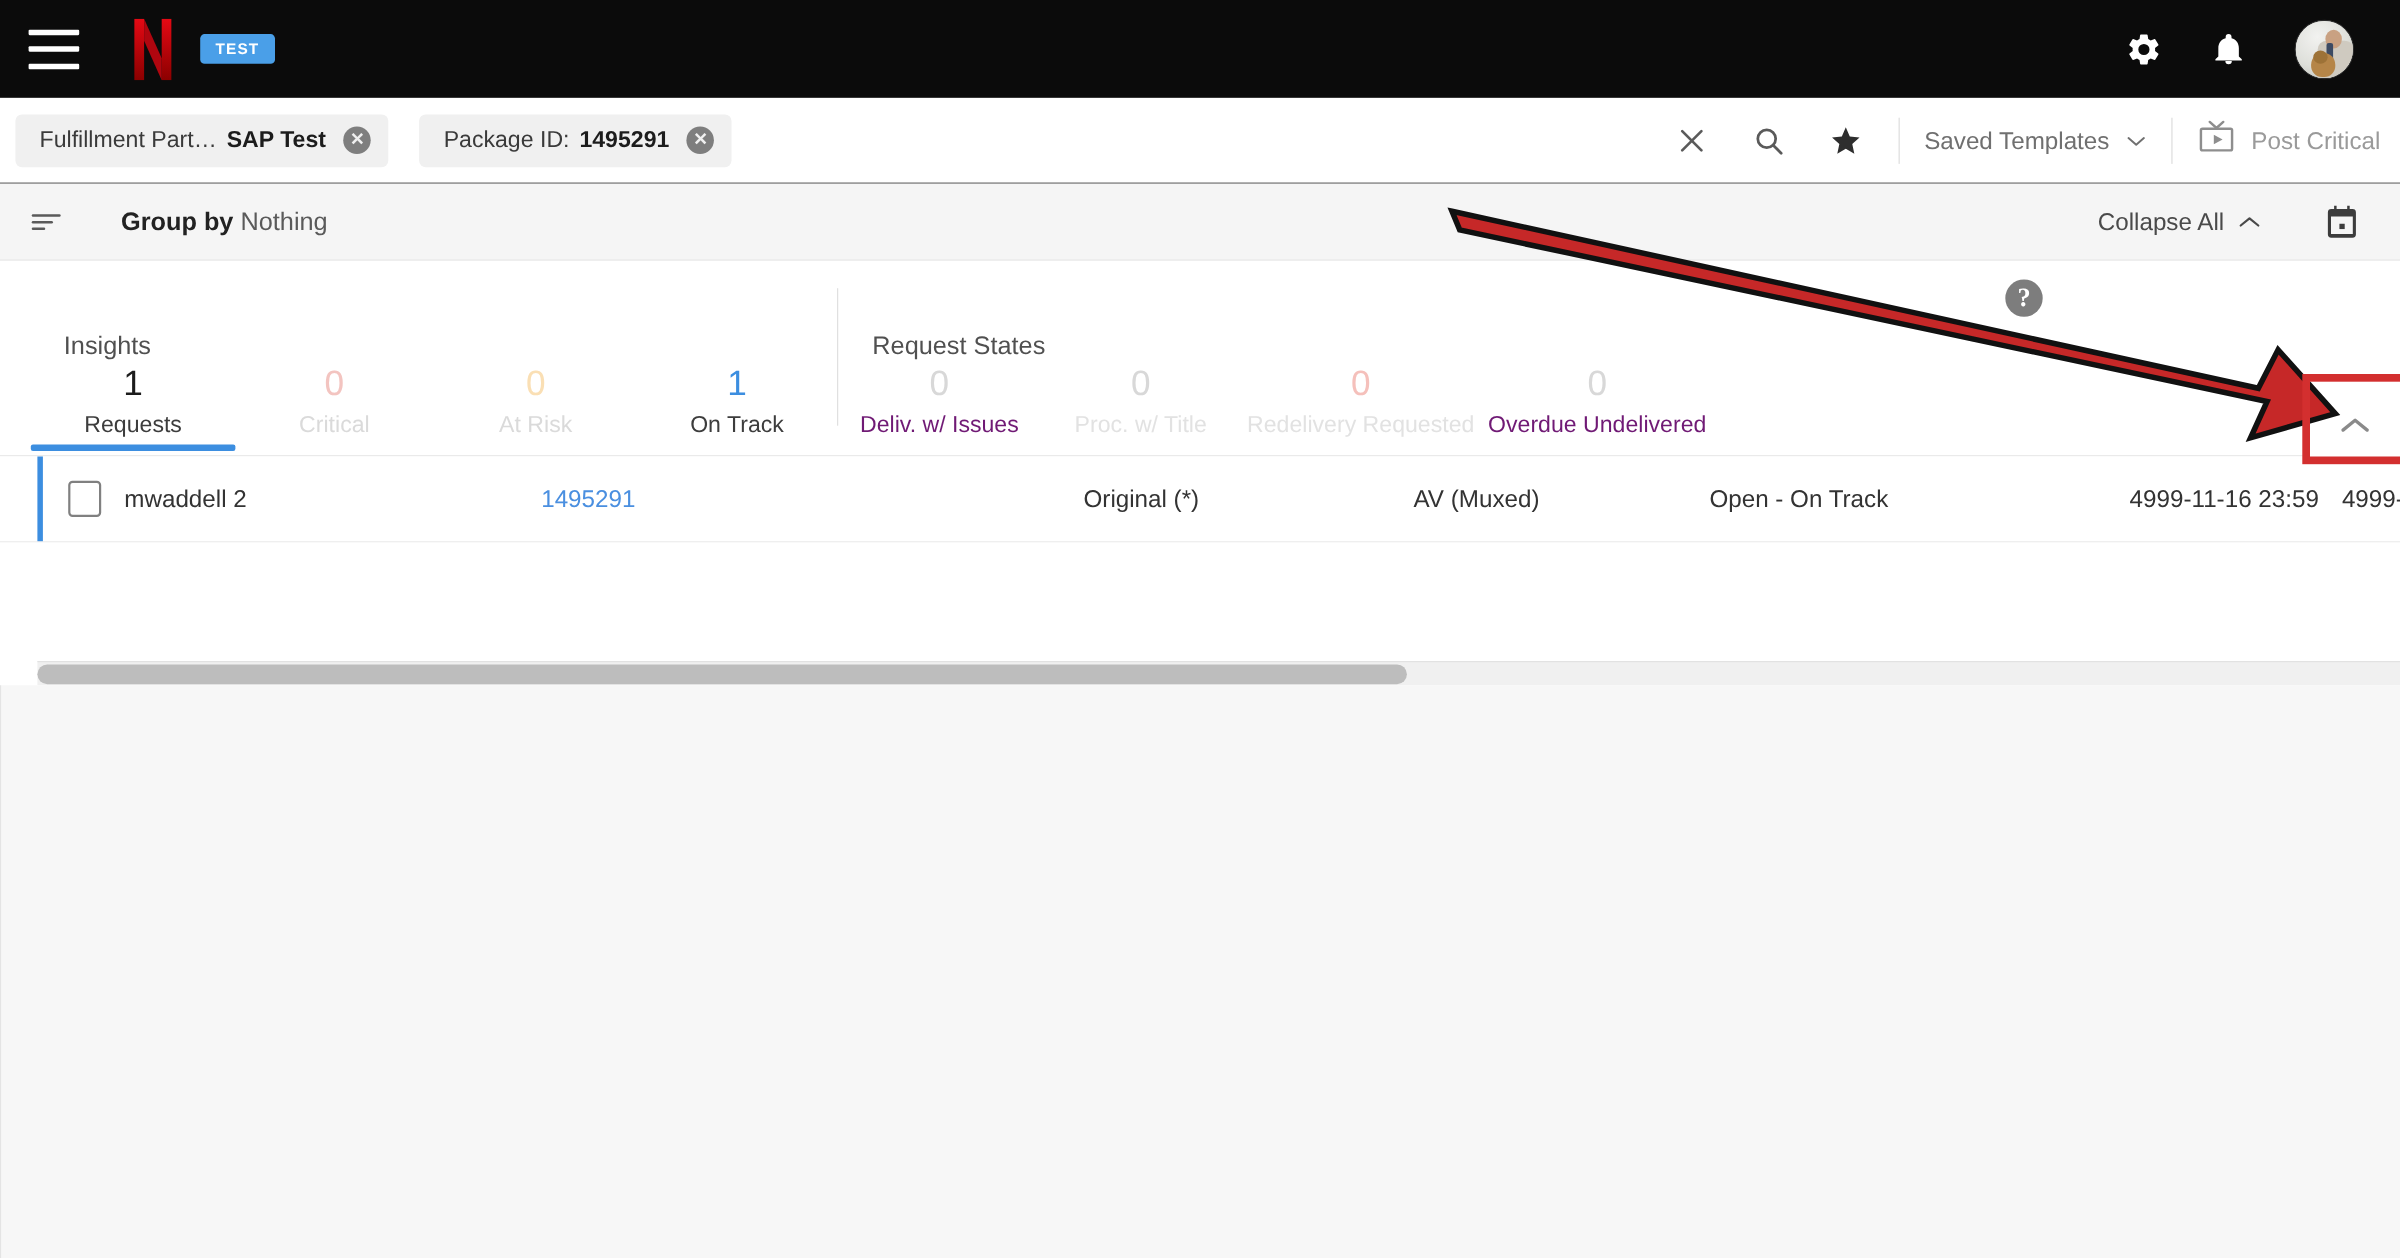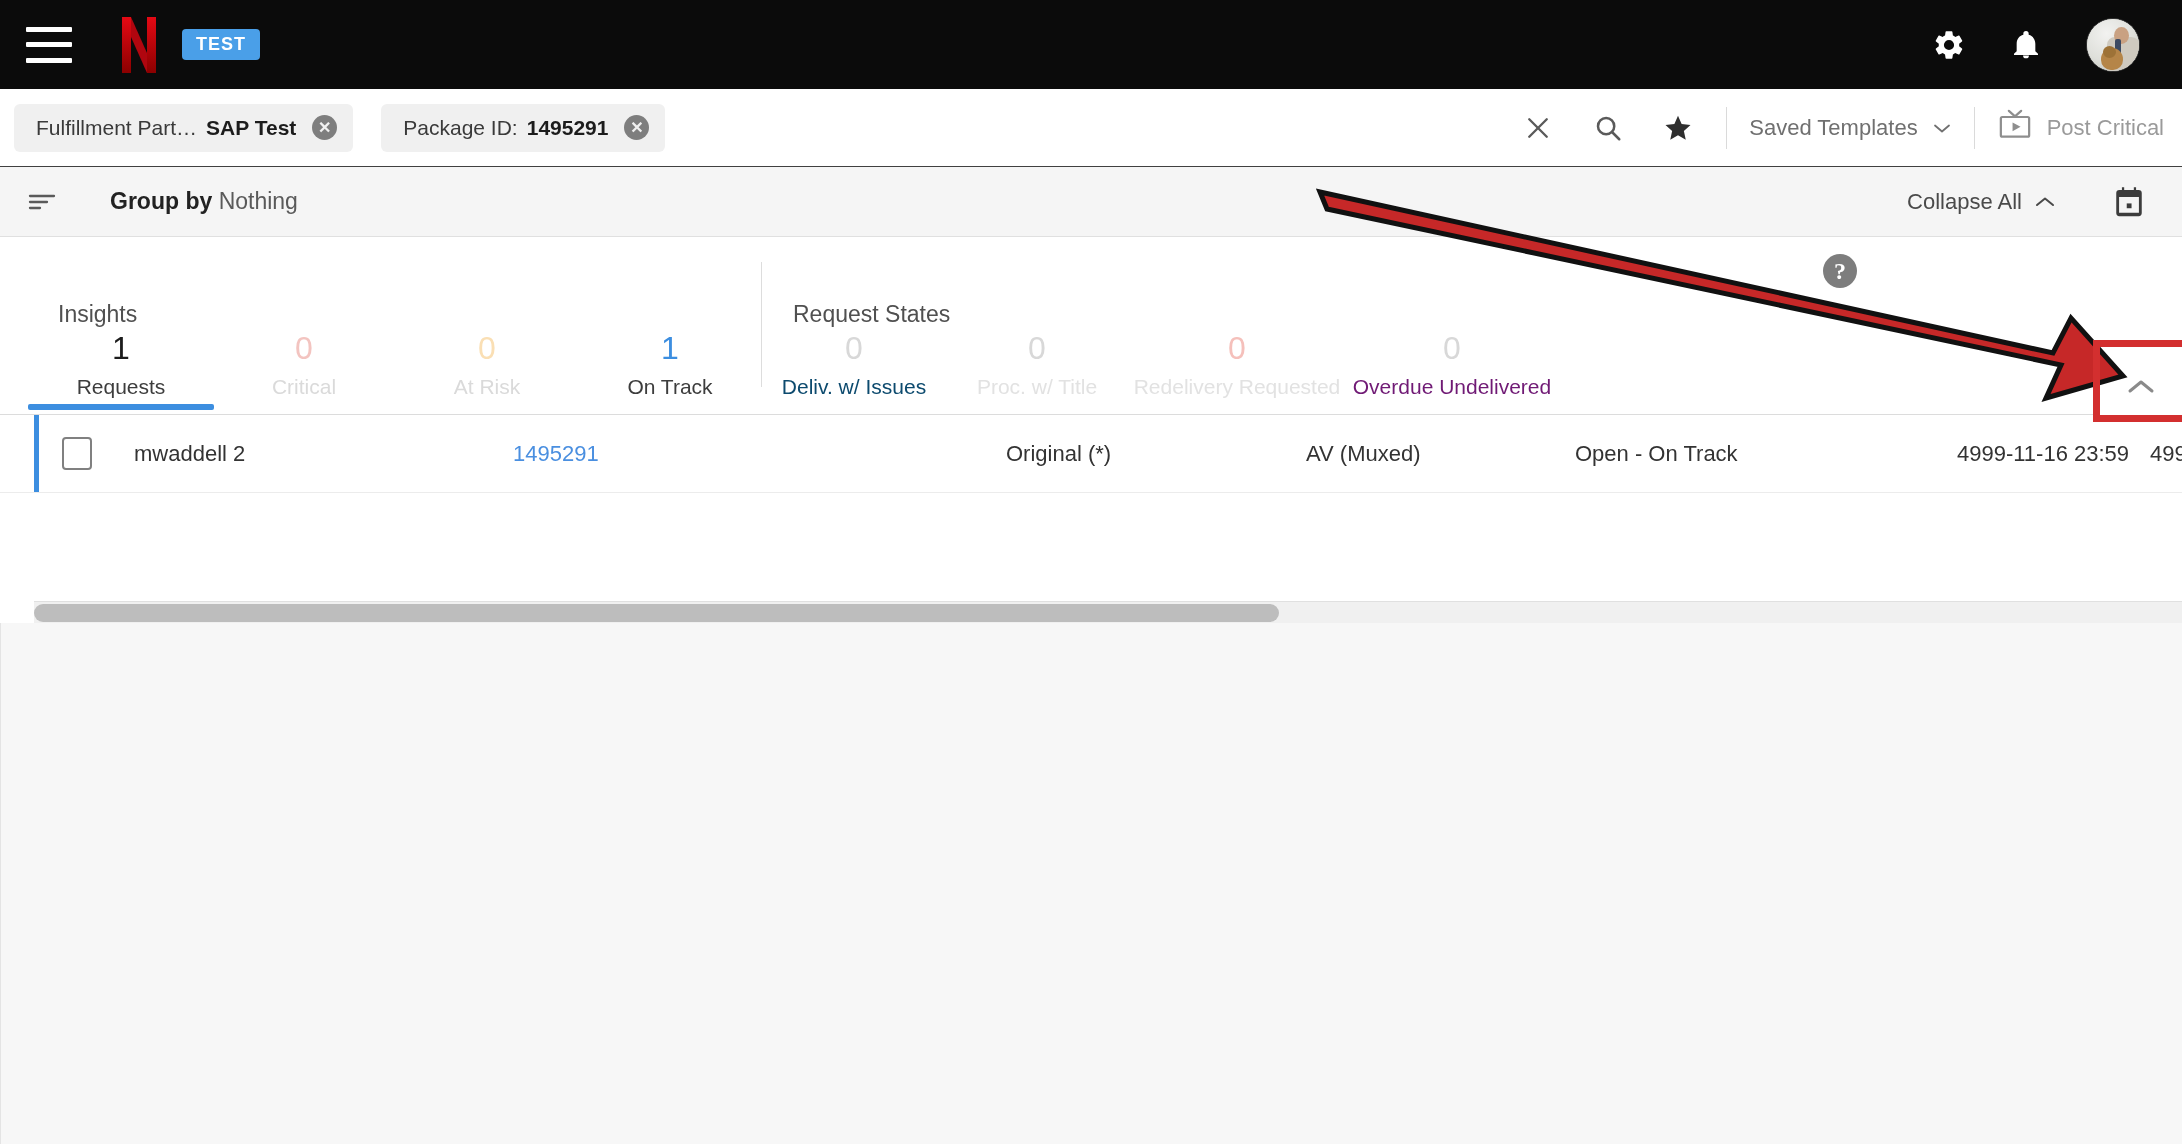--- a/index.html
+++ b/index.html
@@ -57,21 +57,21 @@
     margin-left: 52px;
     color: #ffffff;
     font-size: 33px;
     letter-spacing: 0.2px;
     font-weight: 400;
   }
   .env-badge {
     margin-left: 26px;
     background: #4a9fe8;
     color: #ffffff;
-    font-size: 18px;
+    font-size: 14px;
     font-weight: 700;
     letter-spacing: 1px;
     padding: 6px 14px 7px;
     border-radius: 4px;
     line-height: 1;
   }
   .topnav-right {
     margin-left: auto;
     display: flex;
     align-items: center;
@@ -256,21 +256,20 @@
   .trow .row-accent {
     position: absolute; left: 34px; top: 0; width: 5px; height: 100%;
     background: #3c8ee0;
   }
   .td {
     position: absolute;
     top: 26px;
     font-size: 22px;
     color: #333333;
     white-space: nowrap;
-    margin-left: 21px;
   }
   .td.link { color: #4a8fe0; cursor: pointer; }
   .cols-icon { display:flex; gap:4px; cursor:pointer; }
   .cols-icon i { display:block; width:8px; height:22px; background:#3a3a3a; }
 
   
   .hscroll-track {
     position: absolute;
     left: 34px; top: 601px;
     width: 2148px; height: 22px;
@@ -466,21 +465,21 @@
     <div class="m-val" style="color:#3c8ee0;">1</div>
     <div class="m-lbl" style="color:#3d3d3d;">On Track</div>
   </div>
 
   <div class="tab-underline" style="left:28px; top:404px; width:186px;"></div>
 
   <div class="panel-divider" style="left:761px; top:262px; height:125px;"></div>
 
   <div class="metric" style="left:854px; top:330px;">
     <div class="m-val" style="color:#d8d8d8;">0</div>
-    <div class="m-lbl" style="color:#0c4a6e;">Deliv. w/ Issues</div>
+    <div class="m-lbl" style="color:#701a75;">Deliv. w/ Issues</div>
   </div>
   <div class="metric" style="left:1037px; top:330px;">
     <div class="m-val" style="color:#d8d8d8;">0</div>
     <div class="m-lbl" style="color:#e2e2e2;">Proc. w/ Title</div>
   </div>
   <div class="metric" style="left:1237px; top:330px;">
     <div class="m-val" style="color:#f5c0bb;">0</div>
     <div class="m-lbl" style="color:#e2e2e2;">Redelivery Requested</div>
   </div>
   <div class="metric" style="left:1452px; top:330px;">

